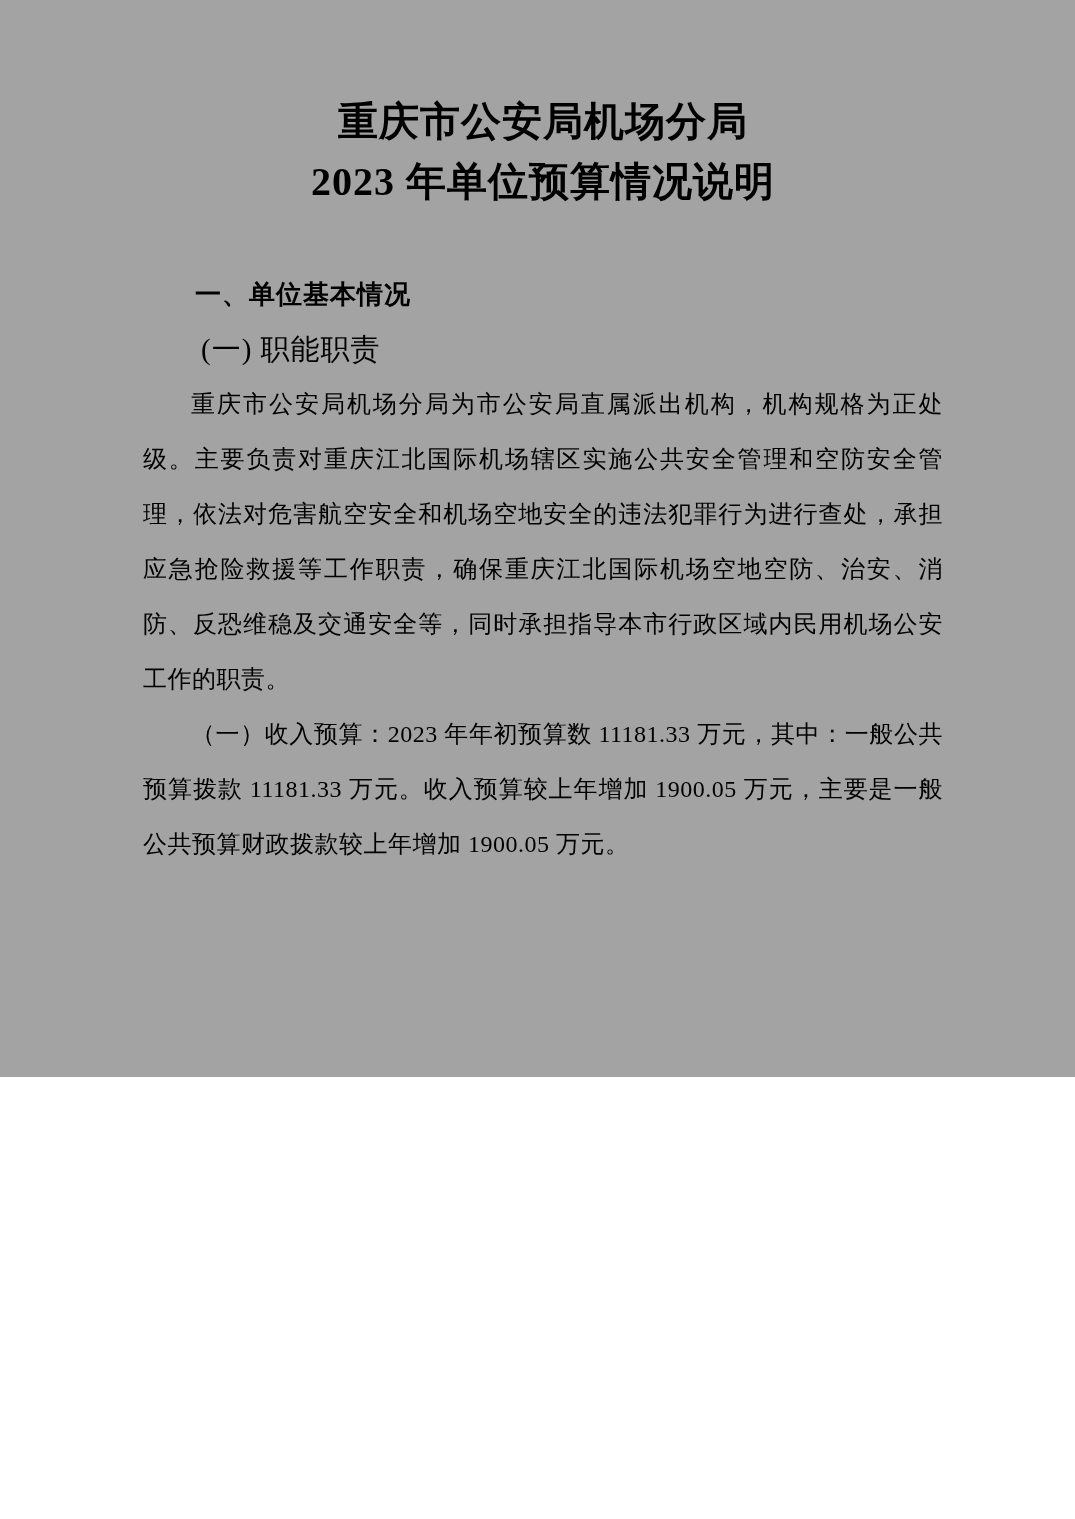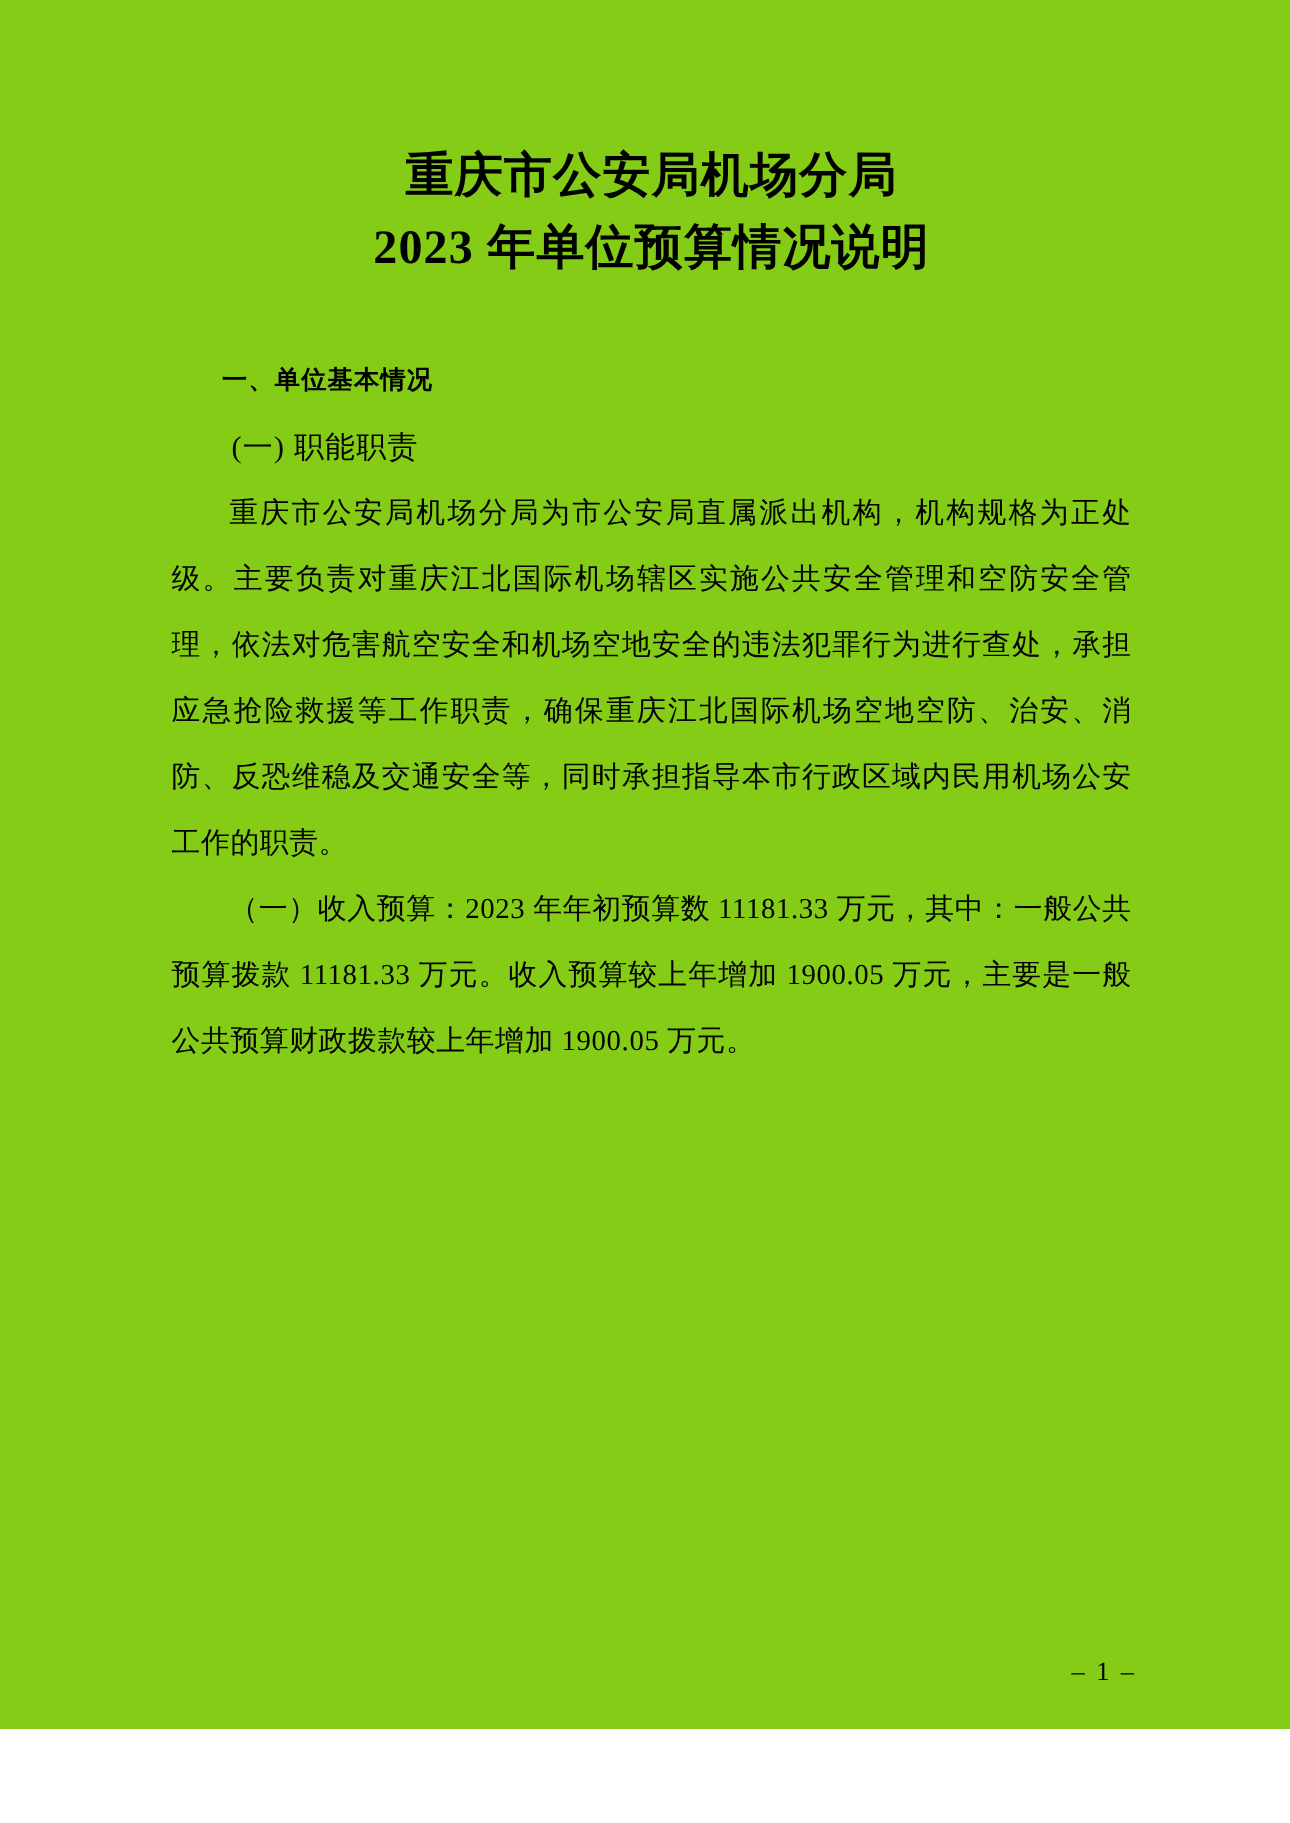--- a/index.html
+++ b/index.html
@@ -3,49 +3,49 @@
 <meta charset="utf-8">
 <style>
   html, body {
     margin: 0;
     padding: 0;
     background: #ffffff;
   }
   .page {
     position: relative;
     width: 1075px;
-    height: 1441px;
-    background: #84cc16;
+    height: 1077px;
+    background: #a3a3a3;
     color: #000000;
     font-family: "Liberation Serif", "DejaVu Serif", serif;
     box-sizing: border-box;
-    padding: 116px 132px 0 143px;
+    padding: 92px 132px 0 143px;
     overflow: hidden;
   }
   .title-block {
     text-align: center;
     margin-bottom: 55px;
   }
   .title-line {
     font-size: 40px;
     line-height: 60px;
     font-weight: bold;
     font-family: "Liberation Serif", "DejaVu Serif", serif;
     letter-spacing: 1px;
   }
   .section-heading {
-    font-family: Liberation Mono, monospace;
+    font-family: Liberation Serif, serif;
     font-weight: bold;
-    font-size: 21px;
+    font-size: 26px;
     line-height: 55px;
     text-indent: 2em;
     letter-spacing: 1px;
   }
   .sub-heading {
-    font-size: 25px;
+    font-size: 29px;
     line-height: 55px;
     text-indent: 2em;
     font-family: "Liberation Serif", "DejaVu Serif", serif;
     letter-spacing: 1px;
   }
   .para {
     font-size: 24px;
     line-height: 55px;
     text-align: justify;
     text-indent: 2em;

